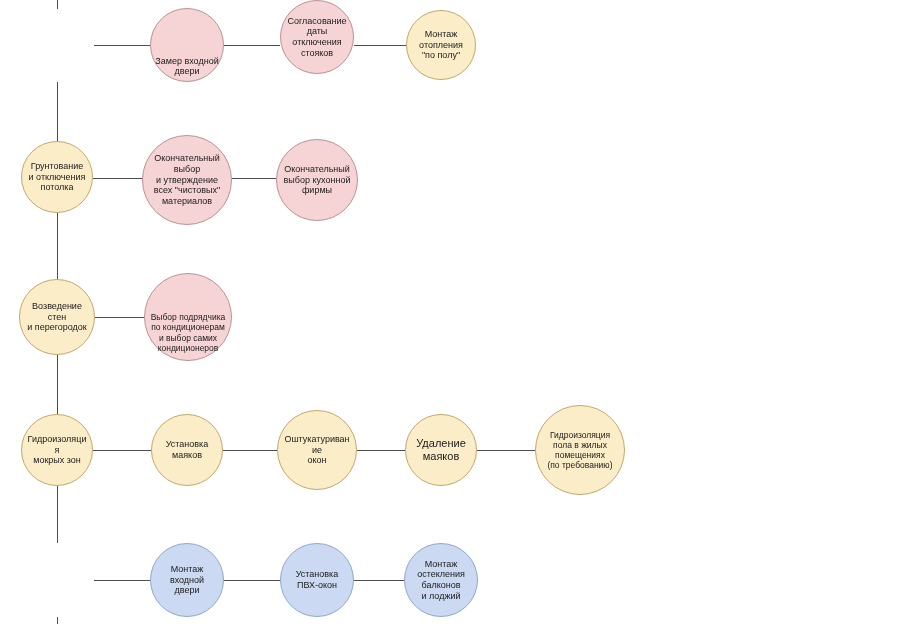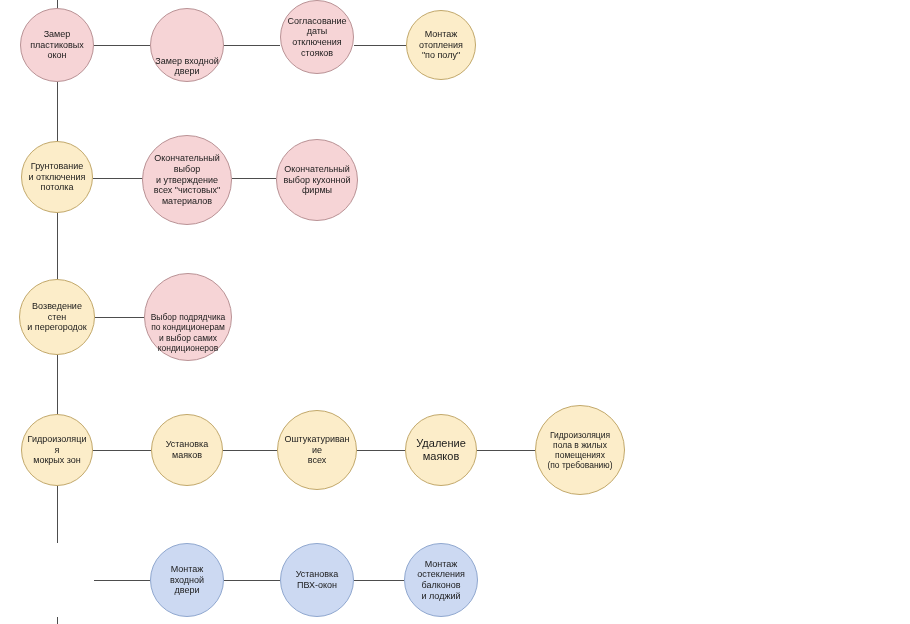--- a/index.html
+++ b/index.html
@@ -55,25 +55,20 @@
     <div class="edge h" style="left: 93px; top: 178px; width: 50px;"></div>
     <div class="edge h" style="left: 232px; top: 178px; width: 44px;"></div>
     <div class="edge h" style="left: 95px; top: 317px; width: 49px;"></div>
     <div class="edge h" style="left: 93px; top: 450px; width: 58px;"></div>
     <div class="edge h" style="left: 223px; top: 450px; width: 54px;"></div>
     <div class="edge h" style="left: 357px; top: 450px; width: 48px;"></div>
     <div class="edge h" style="left: 477px; top: 450px; width: 58px;"></div>
     <div class="edge h" style="left: 94px; top: 580px; width: 56px;"></div>
     <div class="edge h" style="left: 224px; top: 580px; width: 56px;"></div>
     <div class="edge h" style="left: 354px; top: 580px; width: 50px;"></div>
-    <div class="node pink" style="width: 74px; height: 74px; left: 20px; top: 8px;">
-      <span class="lbl" style="font-size: 9px;">Замер
-пластиковых
-окон</span>
-    </div>
     <div class="node pink" style="width: 74px; height: 74px; left: 150px; top: 8px; align-items: flex-end;">
       <span class="lbl" style="font-size: 9px;">Замер входной
 двери</span>
     </div>
     <div class="node pink" style="width: 74px; height: 74px; left: 280px; top: 0;">
       <span class="lbl" style="font-size: 9px;">Согласование
 даты
 отключения
 стояков</span>
     </div>
@@ -112,21 +107,21 @@
     <div class="node yellow" style="width: 72px; height: 72px; left: 21px; top: 414px;">
       <span class="lbl" style="font-size: 9px;">Гидроизоляция
 мокрых зон</span>
     </div>
     <div class="node yellow" style="width: 72px; height: 72px; left: 151px; top: 414px;">
       <span class="lbl" style="font-size: 9px;">Установка
 маяков</span>
     </div>
     <div class="node yellow" style="width: 80px; height: 80px; left: 277px; top: 410px;">
       <span class="lbl" style="font-size: 9px;">Оштукатуривание
-всех</span>
+окон</span>
     </div>
     <div class="node yellow" style="width: 72px; height: 72px; left: 405px; top: 414px;">
       <span class="lbl" style="font-size: 11px;">Удаление
 маяков</span>
     </div>
     <div class="node yellow" style="width: 90px; height: 90px; left: 535px; top: 405px;">
       <span class="lbl" style="font-size: 8.5px;">Гидроизоляция
 пола в жилых
 помещениях
 (по требованию)</span>

